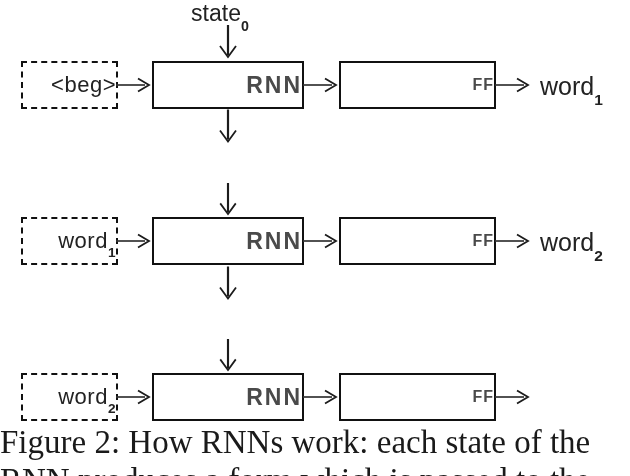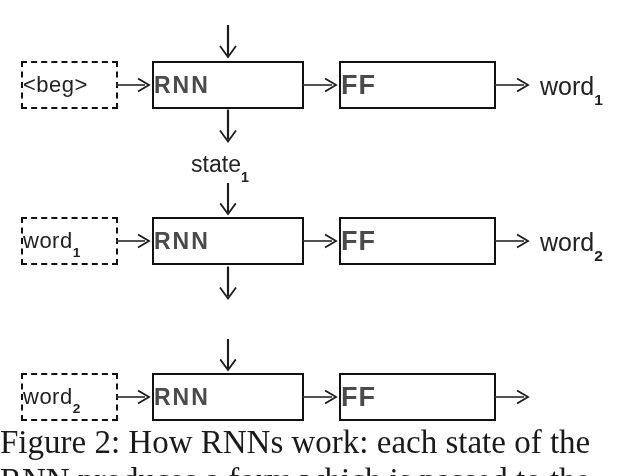--- a/index.html
+++ b/index.html
@@ -9,34 +9,34 @@
     overflow:hidden;
     background:var(--background,#fff);
     font-family:"Liberation Sans",sans-serif;
   }
   
   .box{
     position:absolute;
     box-sizing:border-box;
     height:48px;
     background:#fff;
-    display:flex;align-items:center;justify-content:flex-start;
+    display:flex;align-items:center;justify-content:flex-end;
   }
   .box.dashed{border:2px dashed var(--diagram_line,#111);}
   .box.solid{border:2px solid var(--diagram_line,#111);}
   .token-text{
     font-size:22px;color:var(--label_text,#222);
     white-space:nowrap;letter-spacing:0.5px;
   }
   .rnn-text{
     font-size:23px;font-weight:700;letter-spacing:2px;
     color:var(--box_label_text,#4a4a4a);
   }
   .ff-text{
-    font-size:27px;font-weight:700;letter-spacing:1px;
+    font-size:16px;font-weight:700;letter-spacing:1px;
     color:var(--box_label_text,#4a4a4a);
   }
   .state-label{
     position:absolute;left:160px;width:120px;
     text-align:center;font-size:23px;color:var(--label_text,#222);
     white-space:nowrap;
   }
   .out-label{
     position:absolute;left:540px;width:90px;height:30px;
     font-size:25px;color:var(--label_text,#222);
@@ -72,20 +72,21 @@
     </symbol>
     <symbol id="arr-right" viewBox="0 0 36 18">
       <line x1="0" y1="9" x2="29" y2="9" stroke="#333" stroke-width="1.7"></line>
       <polyline points="22,2.5 33,9 22,15.5" fill="none" stroke="#1c1c1c" stroke-width="1.8"></polyline>
     </symbol>
   </defs>
 </svg>
 
 <div class="screen">
 
+  <div class="state-label" style="top:0px"><span>state</span><sub>0</sub></div>
 
   <svg class="varrow" style="top:25px" width="32" height="34">
       <use href="#arr-down"></use>
     </svg>
 
   <div class="box dashed" style="left:21px;top:61px;width:97px">
     <span class="token-text"><span>&lt;beg&gt;</span><sub></sub></span>
   </div>
 
   <svg class="harrow" style="left:116px;top:76px" width="36" height="18">
@@ -107,21 +108,20 @@
   <svg class="harrow" style="left:495px;top:76px" width="36" height="18">
       <use href="#arr-right"></use>
     </svg>
 
   <div class="out-label" style="top:71px"><span>word</span><sub>1</sub></div>
 
   <svg class="varrow" style="top:109px" width="32" height="35">
       <use href="#arr-down"></use>
     </svg>
 
-  <div class="state-label" style="top:151px"><span>state</span><sub>1</sub></div>
 
   <svg class="varrow" style="top:183px" width="32" height="33">
       <use href="#arr-down"></use>
     </svg>
 
   <div class="box dashed" style="left:21px;top:217px;width:97px">
     <span class="token-text"><span>word</span><sub>1</sub></span>
   </div>
 
   <svg class="harrow" style="left:116px;top:232px" width="36" height="18">

